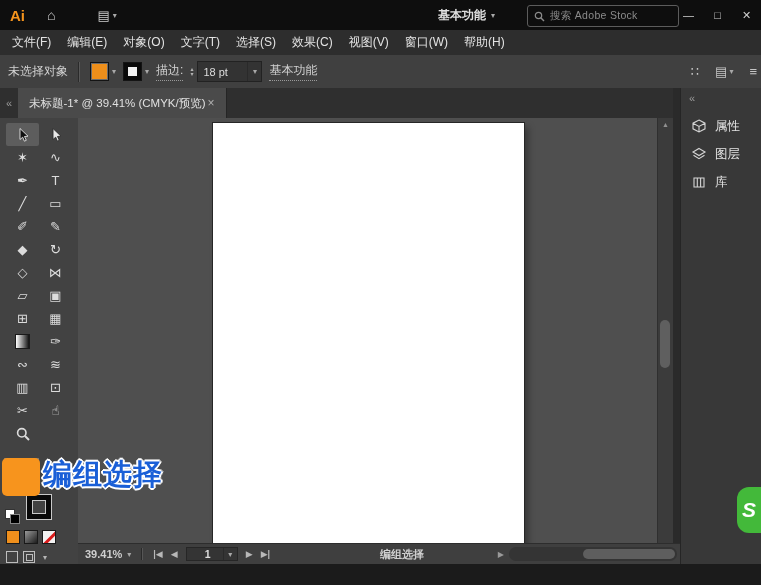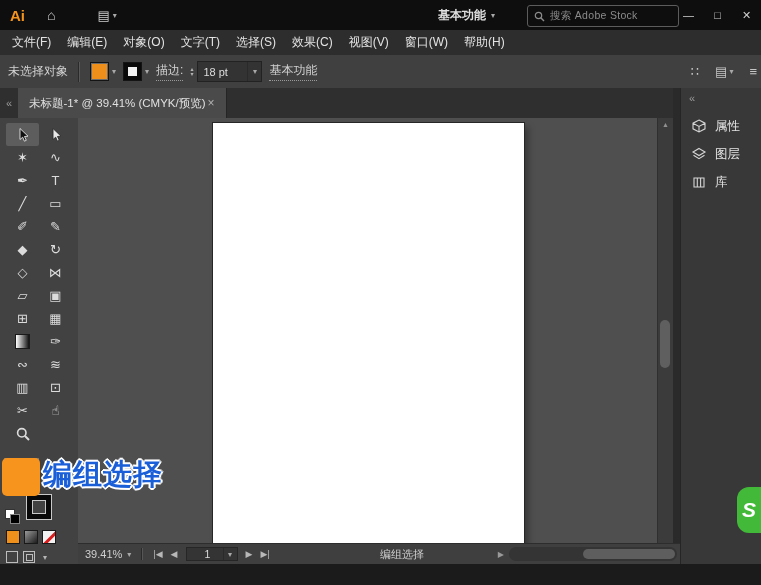--- a/index.html
+++ b/index.html
@@ -89,21 +89,21 @@
             box-shadow:0 0 0 1px #262626, 4px 4px 7px rgba(0,0,0,.35);}
   .vscroll{position:absolute;right:0;top:0;width:15px;height:100%;background:#3b3b3b;border-left:1px solid #2f2f2f;}
   .vs-arrow{position:absolute;left:0;width:100%;text-align:center;color:#909090;font-size:7px;}
   .vs-up{top:3px;} .vs-up::after{content:"▲";}
   .vs-down{bottom:3px;} .vs-down::after{content:"▼";}
   .vs-thumb{position:absolute;left:2px;top:202px;width:10px;height:48px;background:#5f5f5f;border-radius:5px;}
   .gap-strip{position:absolute;left:673px;top:88px;width:7px;height:497px;background:#2a2a2a;}
 
   
   .statusbar{position:absolute;left:78px;bottom:0;width:595px;height:20px;background:#3f3f3f;border-top:1px solid #2d2d2d;
-             display:flex;align-items:center;font-size:11px;color:#cfcfcf;padding-left:7px;gap:6px;}
+             display:flex;align-items:center;font-size:11px;color:#cfcfcf;padding-left:7px;gap:6px;font-weight:bold;}
   .sb-zoom{display:flex;align-items:center;gap:5px;}
   .sb-divider{width:1px;height:12px;background:#2a2a2a;border-right:1px solid #565656;margin:0 4px;}
   .sb-nav{display:flex;align-items:center;gap:8px;color:#b8b8b8;font-size:9px;}
   .sb-page{width:52px;height:14px;background:#343434;border:1px solid #262626;display:flex;align-items:center;
            justify-content:space-between;padding-left:18px;font-size:10.5px;color:#ddd;box-sizing:border-box;}
   .sb-hint{position:absolute;left:302px;color:#cfcfcf;font-size:11px;}
   .hs-arrow{position:absolute;right:176px;top:6px;color:#9a9a9a;font-size:8px;}
   .hscroll{position:absolute;right:3px;top:3px;width:168px;height:14px;background:#343434;border-radius:7px;}
   .hs-thumb{position:absolute;right:2px;top:2px;width:92px;height:10px;background:#5e5e5e;border-radius:5px;}
 

